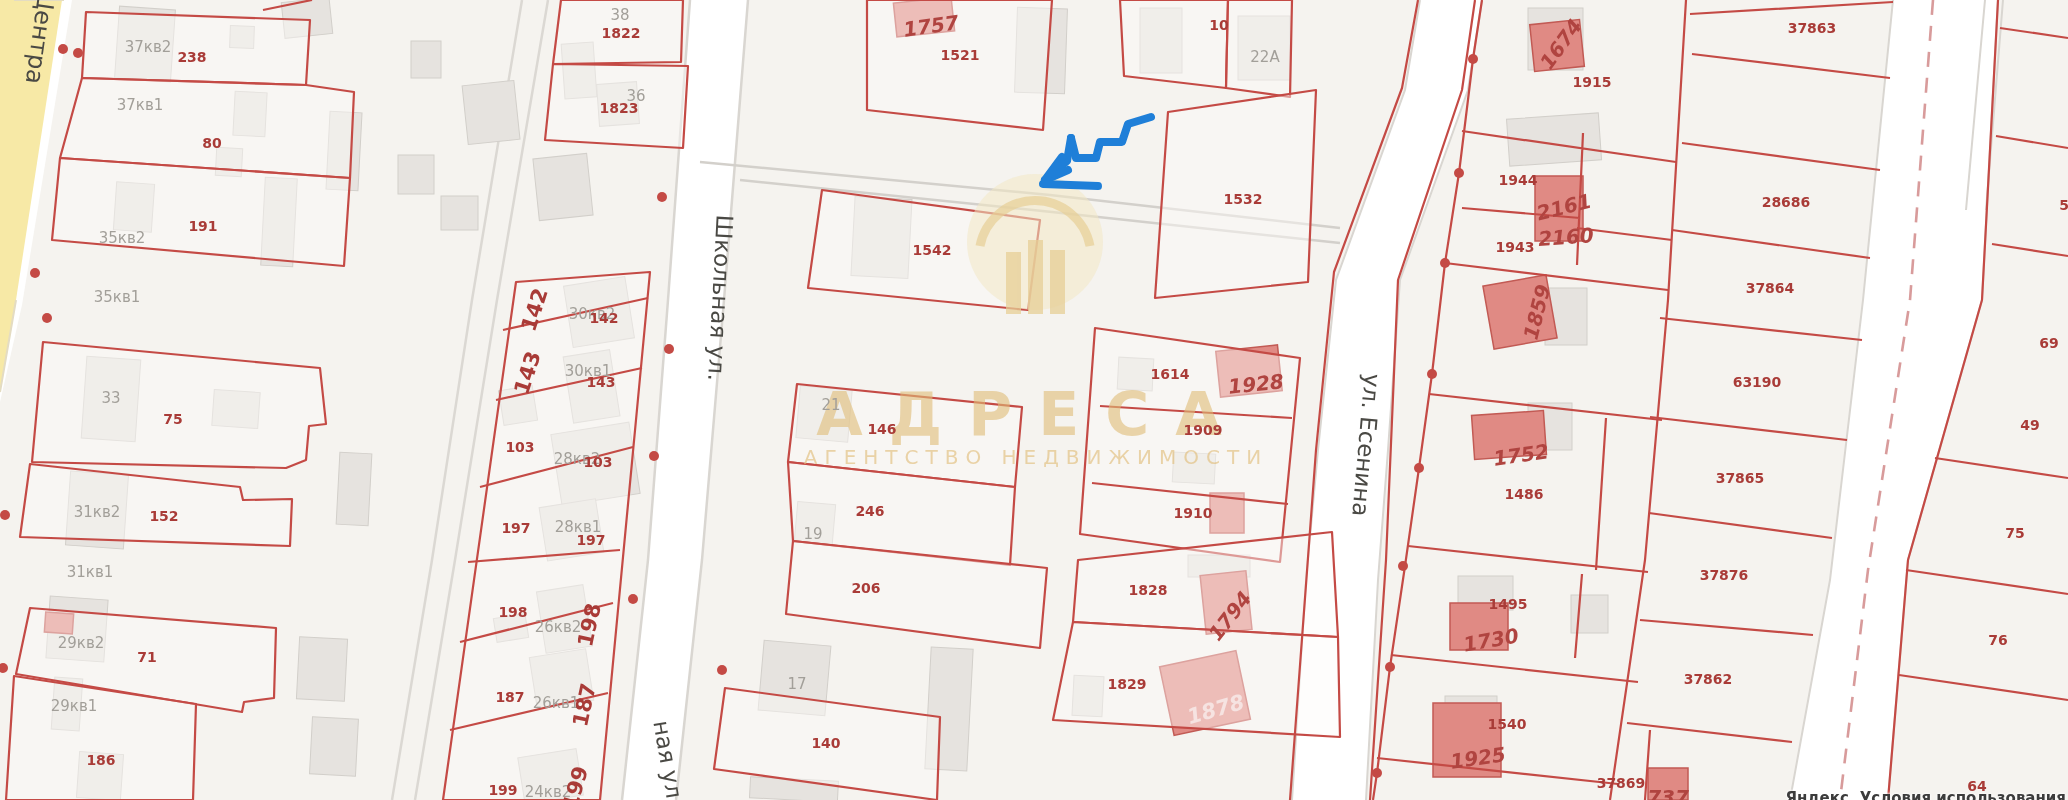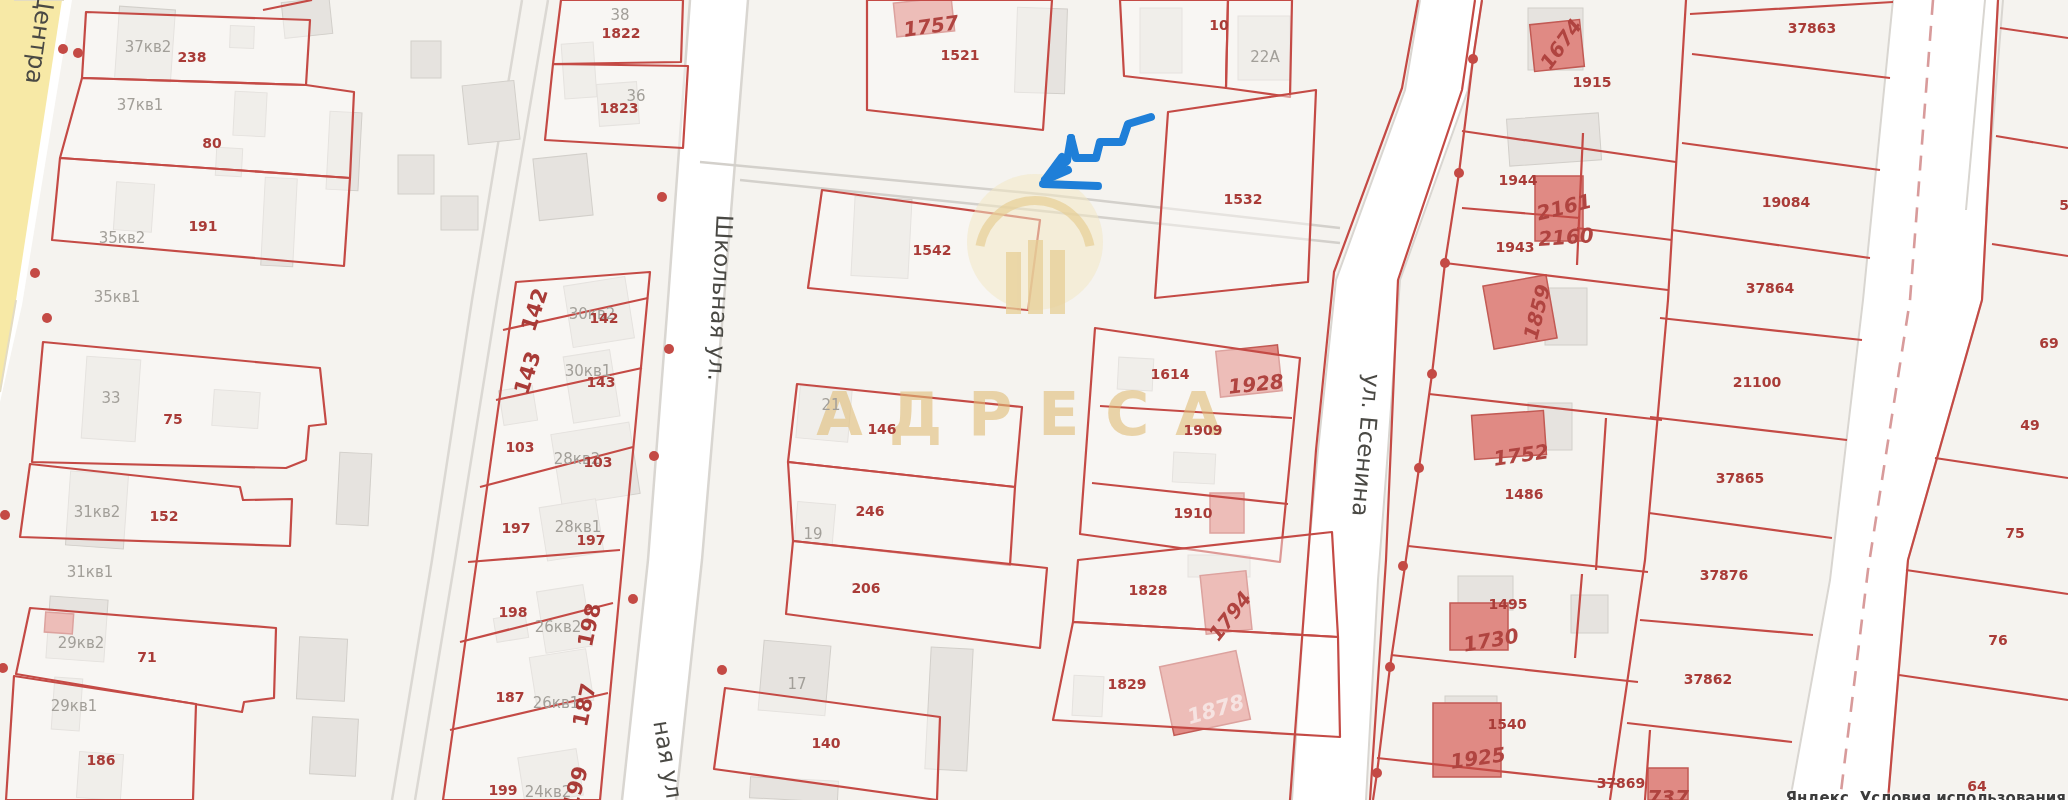--- a/index.html
+++ b/index.html
@@ -195,20 +195,21 @@
       <circle cx="1035" cy="242" r="68" fill="#f3e7c4" opacity="0.55"></circle>
       <path d="M975,250 A62,62 0 0 1 1095,250" stroke="#eanone" fill="none"></path>
       <path d="M980,246 A56,56 0 0 1 1090,246" stroke="#e7cf96" stroke-width="9" fill="none" opacity="0.7"></path>
       <g fill="#e7cf96" opacity="0.75">
         <rect x="1006" y="252" width="15" height="62"></rect>
         <rect x="1028" y="240" width="15" height="74"></rect>
         <rect x="1050" y="250" width="15" height="64"></rect>
       </g>
     </svg>
     <div id="wm-title">АДРЕСА</div>
+    <div id="wm-sub">АГЕНТСТВО НЕДВИЖИМОСТИ</div>
   </div>
 
   <div id="labels">
       <span class="lb k-street" style="left: 40px; top: 38px; --r: 98deg; font-size: 24px;">Центра</span>
       <span class="lb k-street" style="left: 720px; top: 298px; --r: 93deg; font-size: 23px;">Школьная ул.</span>
       <span class="lb k-street" style="left: 668px; top: 763px; --r: 80deg; font-size: 23px;">ная ул.</span>
       <span class="lb k-street" style="left: 1366px; top: 445px; --r: 95deg; font-size: 23px;">ул. Есенина</span>
       <span class="lb k-red" style="left: 192px; top: 57px;">238</span>
       <span class="lb k-red" style="left: 212px; top: 143px;">80</span>
       <span class="lb k-red" style="left: 203px; top: 226px;">191</span>
@@ -280,23 +281,23 @@
       <span class="lb k-redit" style="left: 1537px; top: 312px; --r: -76deg;">1859</span>
       <span class="lb k-redit" style="left: 1521px; top: 455px; --r: -8deg;">1752</span>
       <span class="lb k-red" style="left: 1524px; top: 494px;">1486</span>
       <span class="lb k-red" style="left: 1508px; top: 604px;">1495</span>
       <span class="lb k-redit" style="left: 1491px; top: 640px; --r: -10deg;">1730</span>
       <span class="lb k-red" style="left: 1507px; top: 724px;">1540</span>
       <span class="lb k-redit" style="left: 1478px; top: 758px; --r: -8deg;">1925</span>
       <span class="lb k-red" style="left: 1621px; top: 783px;">37869</span>
       <span class="lb k-redit" style="left: 1668px; top: 797px;">737</span>
       <span class="lb k-red" style="left: 1812px; top: 28px;">37863</span>
-      <span class="lb k-red" style="left: 1786px; top: 202px;">19084</span>
+      <span class="lb k-red" style="left: 1786px; top: 202px;">28686</span>
       <span class="lb k-red" style="left: 1770px; top: 288px;">37864</span>
-      <span class="lb k-red" style="left: 1757px; top: 382px;">21100</span>
+      <span class="lb k-red" style="left: 1757px; top: 382px;">63190</span>
       <span class="lb k-red" style="left: 1740px; top: 478px;">37865</span>
       <span class="lb k-red" style="left: 1724px; top: 575px;">37876</span>
       <span class="lb k-red" style="left: 1708px; top: 679px;">37862</span>
       <span class="lb k-red" style="left: 2064px; top: 205px;">5</span>
       <span class="lb k-red" style="left: 2049px; top: 315px; margin-top: 28px;">69</span>
       <span class="lb k-red" style="left: 2030px; top: 425px;">49</span>
       <span class="lb k-red" style="left: 2015px; top: 533px;">75</span>
       <span class="lb k-red" style="left: 1998px; top: 640px;">76</span>
       <span class="lb k-red" style="left: 1977px; top: 750px; margin-top: 36px;">64</span>
     </div>

